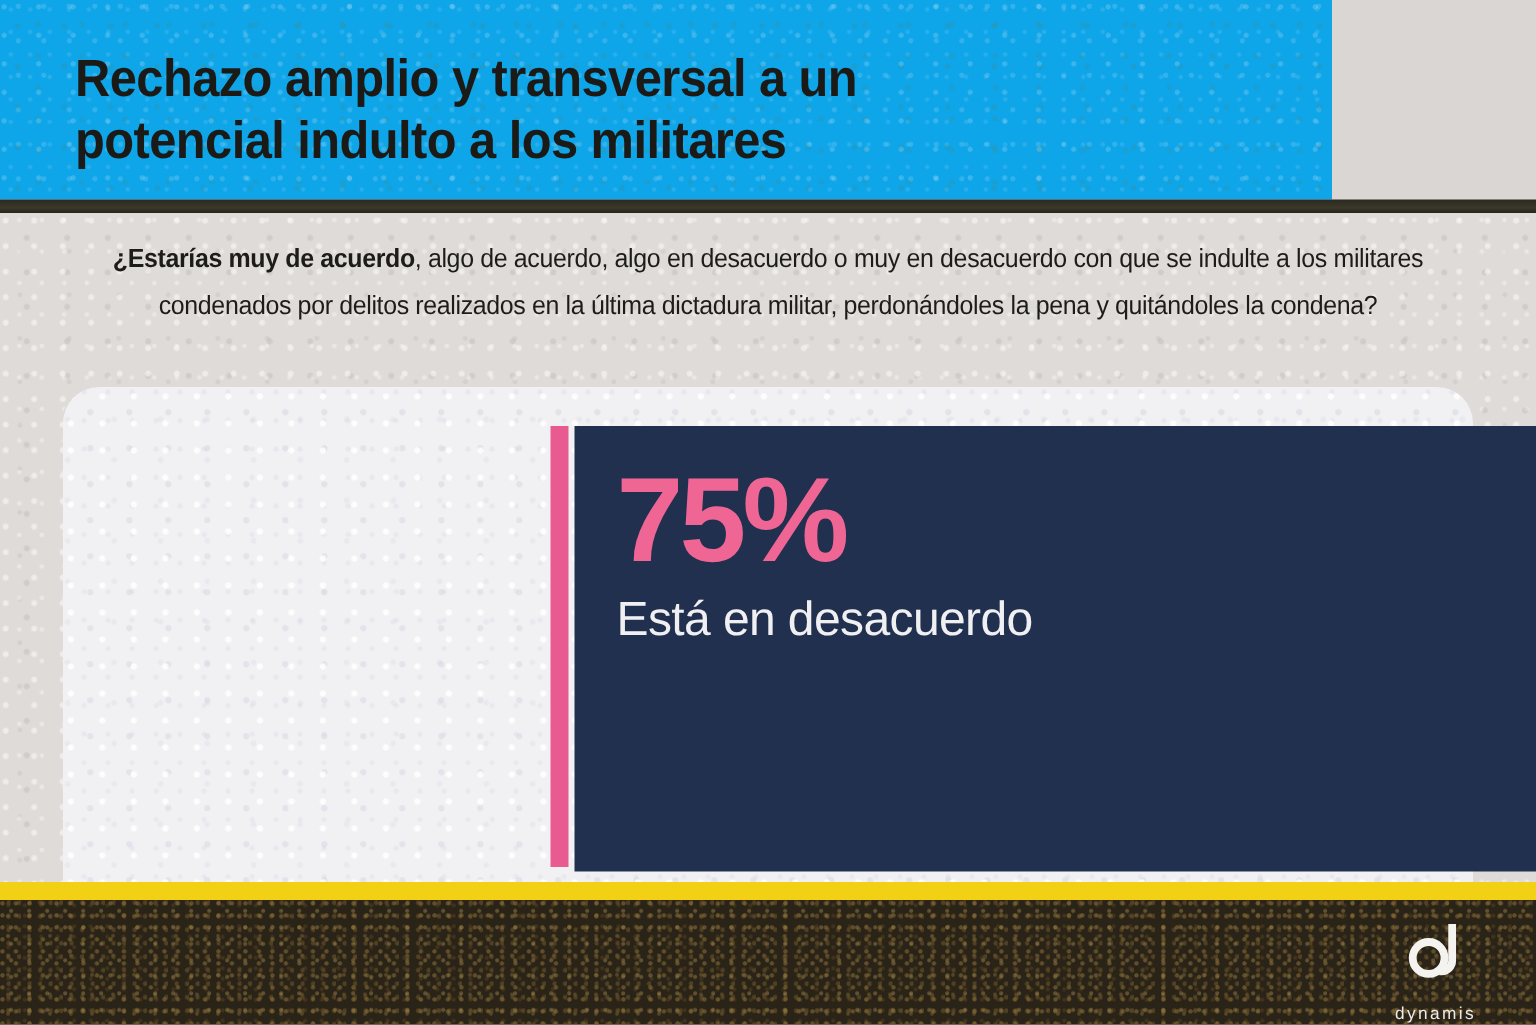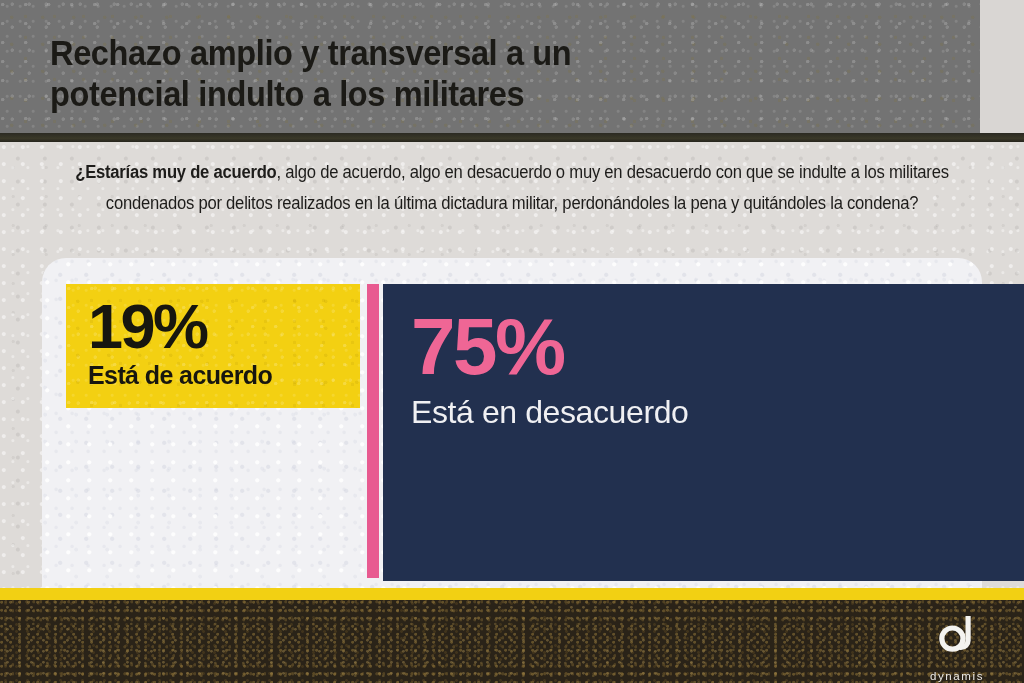--- a/index.html
+++ b/index.html
@@ -69,23 +69,23 @@
       radial-gradient(circle at 38% 84%, rgba(170,140,74,.35) 0 .9px, transparent 1.6px),
       radial-gradient(circle at 50% 50%, rgba(90,70,34,.5) 0 1px, transparent 1.8px);
     background-size: 9px 8px, 12px 11px, 7px 9px, 14px 13px, 11px 7px;
     opacity: .95;
   }
 
   
   .header {
     position: absolute;
     left: 0; top: 0;
-    width: 980px;
+    width: 888px;
     height: 133px;
-    background: #737373;
+    background: #0ea5e9;
     overflow: hidden;
   }
 
   .header-title {
     position: absolute;
     left: 50px;
     top: 32px;
     width: 780px;
     margin: 0;
     color: #1b1a16;
@@ -280,26 +280,20 @@
 potencial indulto a los militares</h1>
   </div>
   <div class="header-rule"></div>
 
   <div class="paper tex-paper">
     <p class="question"><b>¿Estarías muy de acuerdo</b><span>, algo de acuerdo, algo en desacuerdo o muy en desacuerdo con que se indulte a los militares condenados por delitos realizados en la última dictadura militar, perdonándoles la pena y quitándoles la condena?</span></p>
   </div>
 
   <div class="card tex-card"></div>
 
-  <div class="stat-yellow tex-yellow">
-    <div class="inner">
-      <p class="pct-yellow">19%</p>
-      <p class="lbl-yellow">Está de acuerdo</p>
-    </div>
-  </div>
 
   <div class="accent-bar"></div>
 
   <div class="stat-navy">
     <div class="inner">
       <p class="pct-navy">75%</p>
       <p class="lbl-navy">Está en desacuerdo</p>
     </div>
   </div>
 

